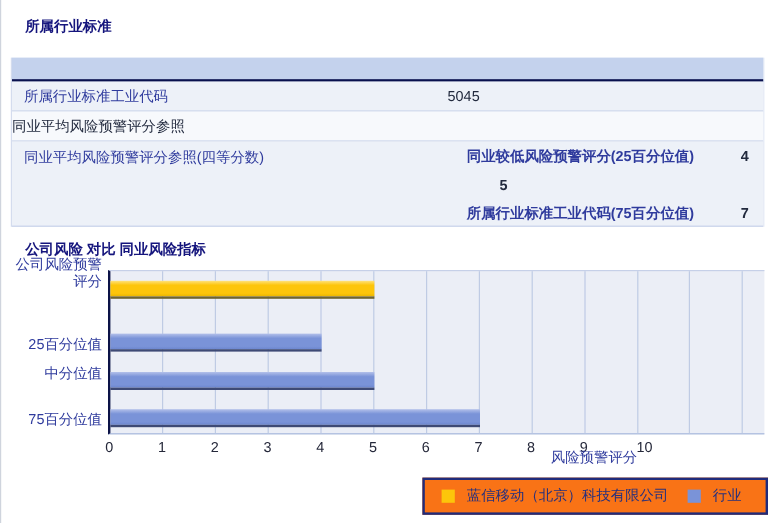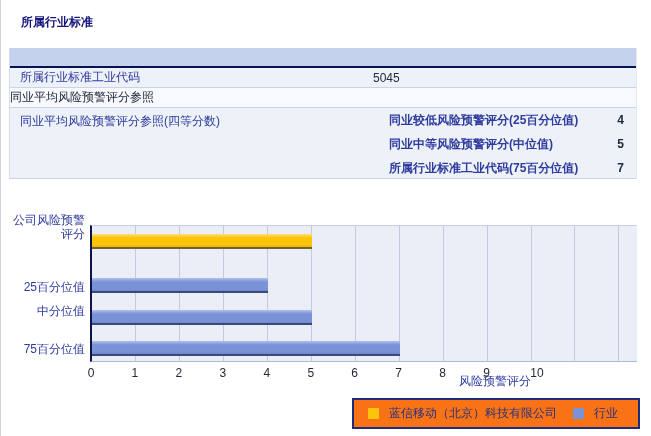--- a/index.html
+++ b/index.html
@@ -21,21 +21,21 @@
   .sec-title{position:absolute;left:20px;font-weight:bold;font-size:12px;color:var(--navy-title);}
   .t1{top:14px;}
   .t2{top:200px;}
 
   
   .tbl{position:absolute;left:8px;top:48px;width:628px;border-left:1px solid #d4dcee;border-right:1px solid #e2e8f4;}
   .tbl-band{height:20px;background:var(--band);border-bottom:2px solid #09114e;}
   .row{display:flex;align-items:center;border-bottom:1px solid var(--sep);color:var(--navy-text);}
   .row.a{background:var(--row-a);}
   .row.b{background:var(--row-b);}
-  .r1,.r2{height:20px;}
+  .r1,.r2{height:25px;}
   .cell-label{width:363px;padding-left:10px;flex:none;}
   .cell-value{flex:1;color:var(--dark-val);}
   .r3{height:71px;align-items:flex-start;gap:16px;}
   .r3 .cell-label{padding-top:5px;}
   .subcol{flex:1;display:flex;flex-direction:column;font-weight:bold;}
   .subrow{height:24px;display:flex;align-items:center;}
   .subrow .sublabel{flex:1;color:var(--navy-text);}
   .subrow .subval{width:46px;text-align:right;padding-right:12px;color:var(--dark-val);}
 
   
@@ -81,31 +81,31 @@
     </div>
 
     <div class="row a r3">
       <div class="cell-label">同业平均风险预警评分参照(四等分数)</div>
       <div class="subcol">
         <div class="subrow">
           <div class="sublabel">同业较低风险预警评分(25百分位值)</div>
           <div class="subval">4</div>
         </div>
         <div class="subrow">
-          <div class="sublabel">同业中等风险预警评分(中位值)</div>
           <div class="subval">5</div>
         </div>
         <div class="subrow">
           <div class="sublabel">所属行业标准工业代码(75百分位值)</div>
           <div class="subval">7</div>
         </div>
       </div>
     </div>
   </div>
 
+  <div class="sec-title t2">公司风险 对比 同业风险指标</div>
 
   <div class="ylabel yl1">公司风险预警评分</div>
   <div class="ylabel yl2">25百分位值</div>
   <div class="ylabel yl3">中分位值</div>
   <div class="ylabel yl4">75百分位值</div>
 
   <div class="plot" id="plot">
       <div class="gridline" style="left: 42.9516px;"></div>
       <div class="gridline" style="left: 86.9032px;"></div>
       <div class="gridline" style="left: 130.855px;"></div>

